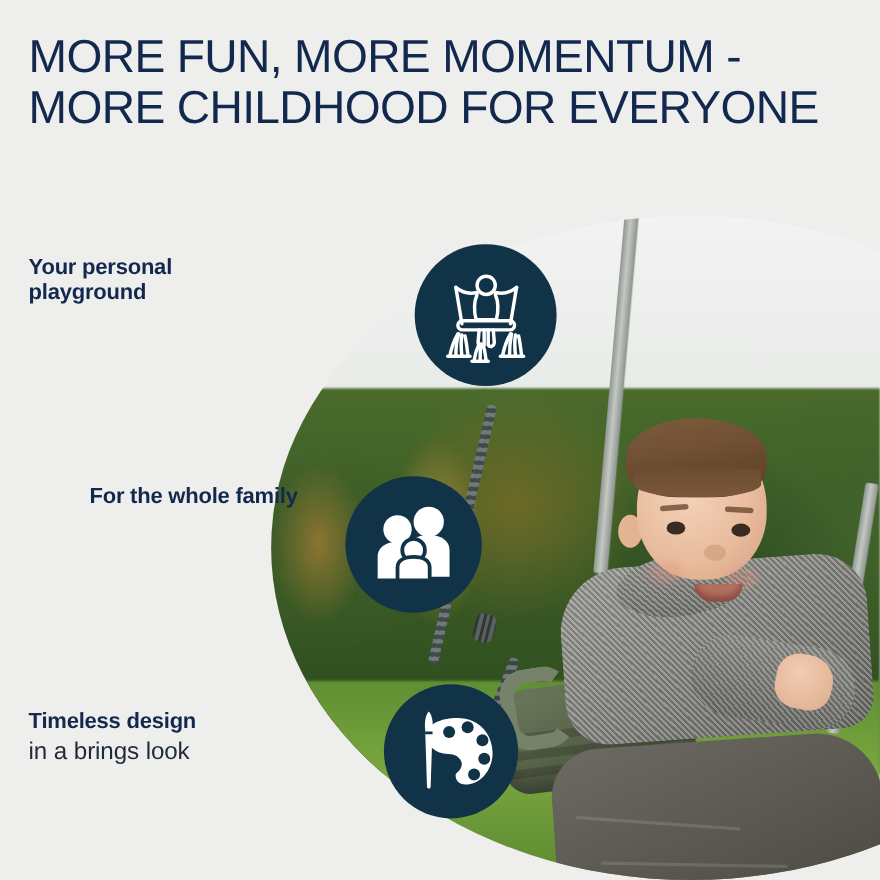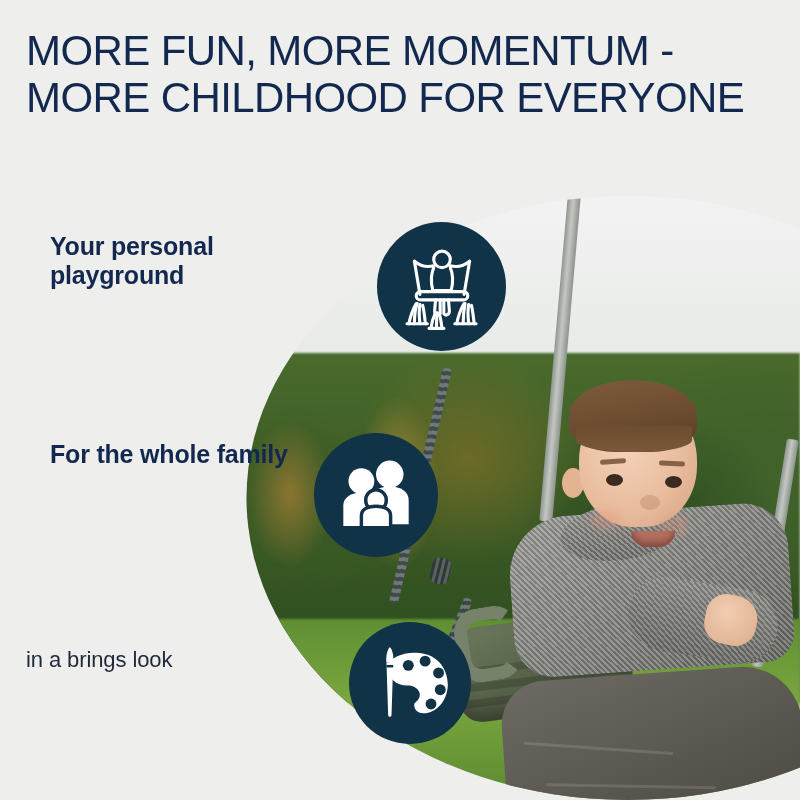--- a/index.html
+++ b/index.html
@@ -138,22 +138,22 @@
   .pants{ position:absolute; left:52%; top:79%; width:300px; height:190px;
           border-radius:44px 60px 26px 30px;
           background:linear-gradient(160deg,#6c6a62,#55534c 60%,#45433d);
           transform:rotate(-4deg); }
   .pants-fold{ position:absolute; height:3px; background:rgba(255,255,255,.12);
                border-radius:3px; }
 
   
   .feature{ position:absolute; }
   .feat-title{
-    color:#13284f; font-weight:bold; font-size:25px; line-height:1.16;
-    letter-spacing:-.2px; white-space:pre-line;margin-left:24px;
+    color:#13284f; font-weight:bold; font-size:20px; line-height:1.16;
+    letter-spacing:-.2px; white-space:pre-line;
   }
   .feat-sub{
     color:#1e2a3a; font-size:22px; line-height:1.22; margin-top:2px;
     white-space:pre-line; letter-spacing:-.1px;
   }
 
   
   .badge{
     position:absolute; border-radius:50%;
     background:#113348;
@@ -259,39 +259,40 @@
       <path d="M36 95 L52 95"></path>
 
       <path d="M66 90 C68 80 71 73 74 68"></path>
       <path d="M73 90 C73 80 74 73 75 68"></path>
       <path d="M79 90 C78 81 78 74 79 69"></path>
       <path d="M85 90 C84 81 83 74 82 70"></path>
       <path d="M64 90 L87 90"></path>
     </svg>
   </div>
 
-  <div class="feature" style="left:26px; top:440px; width:300px;">
+  <div class="feature" style="left:26px; top:440px; width:300px;text-align:center;">
     <div class="feat-title">For the whole family</div>
   </div>
 
   <div class="badge" style="left:314px; top:433px; width:124px; height:124px;">
     <svg width="86" height="86" viewBox="0 0 100 100">
 
       <circle cx="66" cy="26" r="16" fill="#ffffff"></circle>
       <path d="M44 84 L44 56 C44 46 53 40 66 40 C79 40 88 46 88 56 L88 84 Z" fill="#ffffff"></path>
 
       <circle cx="33" cy="34" r="15" fill="#ffffff"></circle>
       <path d="M12 86 L12 62 C12 53 21 47 33 47 C45 47 54 53 54 62 L54 86 Z" fill="#ffffff"></path>
 
       <circle cx="50" cy="56" r="12" fill="#ffffff" stroke="#113348" stroke-width="4"></circle>
       <path d="M33 88 L33 74 C33 67 40 63 50 63 C60 63 67 67 67 74 L67 88 Z" fill="#ffffff" stroke="#113348" stroke-width="4"></path>
     </svg>
   </div>
 
   <div class="feature" style="left:26px; top:645px; width:300px;">
+    <div class="feat-title">Timeless design</div>
     <div class="feat-sub">in a brings look</div>
   </div>
 
   <div class="badge" style="left:349px; top:622px; width:122px; height:122px;">
     <svg width="84" height="84" viewBox="0 0 100 100">
 
       <path d="M57 14 C80 14 95 31 95 52 C95 70 82 86 66 86
                C58 86 55 81 55 76 C55 70 60 67 60 62
                C60 56 54 53 47 53 C33 53 24 44 24 33
                C24 21 38 14 57 14 Z" fill="#ffffff"></path>

